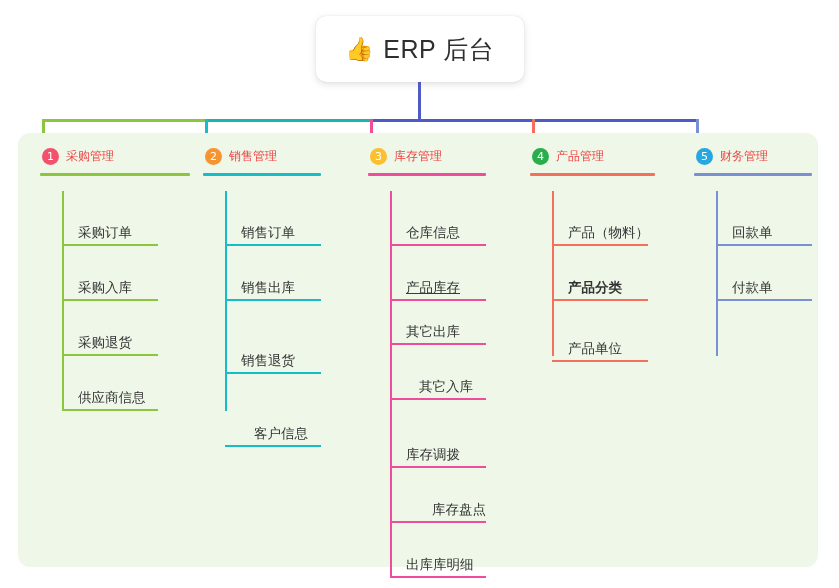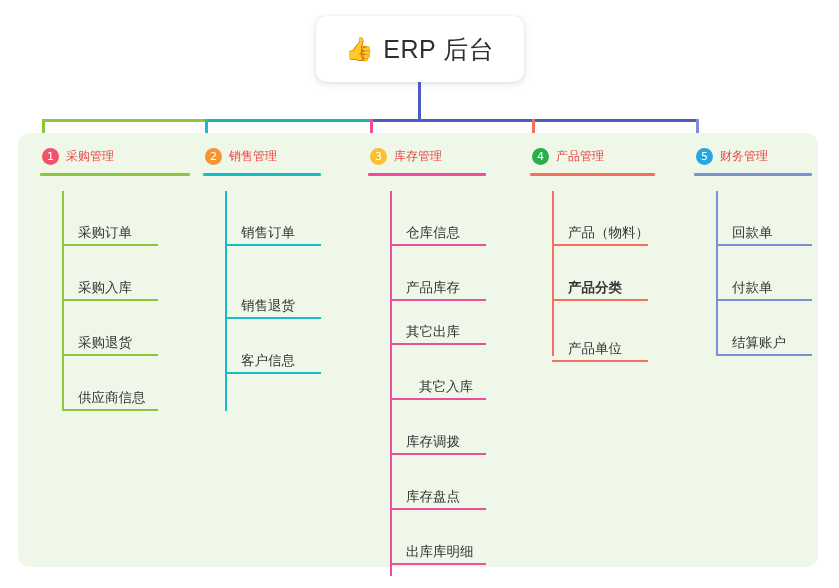--- a/index.html
+++ b/index.html
@@ -180,59 +180,63 @@
         <span class="badge" style="background: rgb(247, 148, 50);">2</span>
         <span class="col-title">销售管理</span>
       </div>
       <div class="col-underline" style="background: rgb(22, 188, 200); width: 118px;"></div>
       <div class="items">
         <div class="spine" style="background: rgb(22, 188, 200); height: 220px;"></div>
         <div class="item" style="height: 55px;">
           <span class="item-label">销售订单</span>
           <div class="item-underline" style="background: rgb(22, 188, 200); width: 96px;"></div>
         </div>
+        <div class="item" style="height: 55px;">
+          <span class="item-label">销售出库</span>
+          <div class="item-underline" style="background: rgb(22, 188, 200); width: 96px;"></div>
+        </div>
         <div class="item" style="height: 73px;">
           <span class="item-label">销售退货</span>
           <div class="item-underline" style="background: rgb(22, 188, 200); width: 96px;"></div>
         </div>
-        <div class="item" style="height: 55px;">
+        <div class="item" style="height: 73px; justify-content: center;">
           <span class="item-label">客户信息</span>
           <div class="item-underline" style="background: rgb(22, 188, 200); width: 96px;"></div>
         </div>
       </div>
     </div>
     <div class="column" style="left: 368px; width: 118px;">
       <div class="col-header">
         <span class="badge" style="background: rgb(252, 192, 46);">3</span>
         <span class="col-title">库存管理</span>
       </div>
       <div class="col-underline" style="background: rgb(239, 77, 156); width: 118px;"></div>
       <div class="items">
         <div class="spine" style="background: rgb(239, 77, 156); height: 385px;"></div>
         <div class="item" style="height: 55px;">
           <span class="item-label">仓库信息</span>
           <div class="item-underline" style="background: rgb(239, 77, 156); width: 96px;"></div>
         </div>
-        <div class="item" style="height: 55px;">
+        <div class="item" style="height: 55px; text-decoration: underline;">
           <span class="item-label">产品库存</span>
           <div class="item-underline" style="background: rgb(239, 77, 156); width: 96px;"></div>
         </div>
         <div class="item" style="height: 44px;">
           <span class="item-label">其它出库</span>
           <div class="item-underline" style="background: rgb(239, 77, 156); width: 96px;"></div>
         </div>
         <div class="item" style="height: 55px; justify-content: center;">
           <span class="item-label">其它入库</span>
           <div class="item-underline" style="background: rgb(239, 77, 156); width: 96px;"></div>
         </div>
-        <div class="item" style="height: 55px;">
+        <div class="item" style="height: 68px;">
           <span class="item-label">库存调拨</span>
           <div class="item-underline" style="background: rgb(239, 77, 156); width: 96px;"></div>
         </div>
-        <div class="item" style="height: 55px;">
+        <div class="item" style="height: 55px; justify-content: flex-end;">
           <span class="item-label">库存盘点</span>
           <div class="item-underline" style="background: rgb(239, 77, 156); width: 96px;"></div>
         </div>
         <div class="item" style="height: 55px;">
           <span class="item-label">出库库明细</span>
           <div class="item-underline" style="background: rgb(239, 77, 156); width: 96px;"></div>
         </div>
       </div>
     </div>
     <div class="column" style="left: 530px; width: 125px;">
@@ -266,19 +270,15 @@
       <div class="items">
         <div class="spine" style="background: rgb(123, 143, 212); height: 165px;"></div>
         <div class="item" style="height: 55px;">
           <span class="item-label">回款单</span>
           <div class="item-underline" style="background: rgb(123, 143, 212); width: 96px;"></div>
         </div>
         <div class="item" style="height: 55px;">
           <span class="item-label">付款单</span>
           <div class="item-underline" style="background: rgb(123, 143, 212); width: 96px;"></div>
         </div>
-        <div class="item" style="height: 55px;">
-          <span class="item-label">结算账户</span>
-          <div class="item-underline" style="background: rgb(123, 143, 212); width: 96px;"></div>
-        </div>
       </div>
     </div>
   </div>
 
 </body></html>

